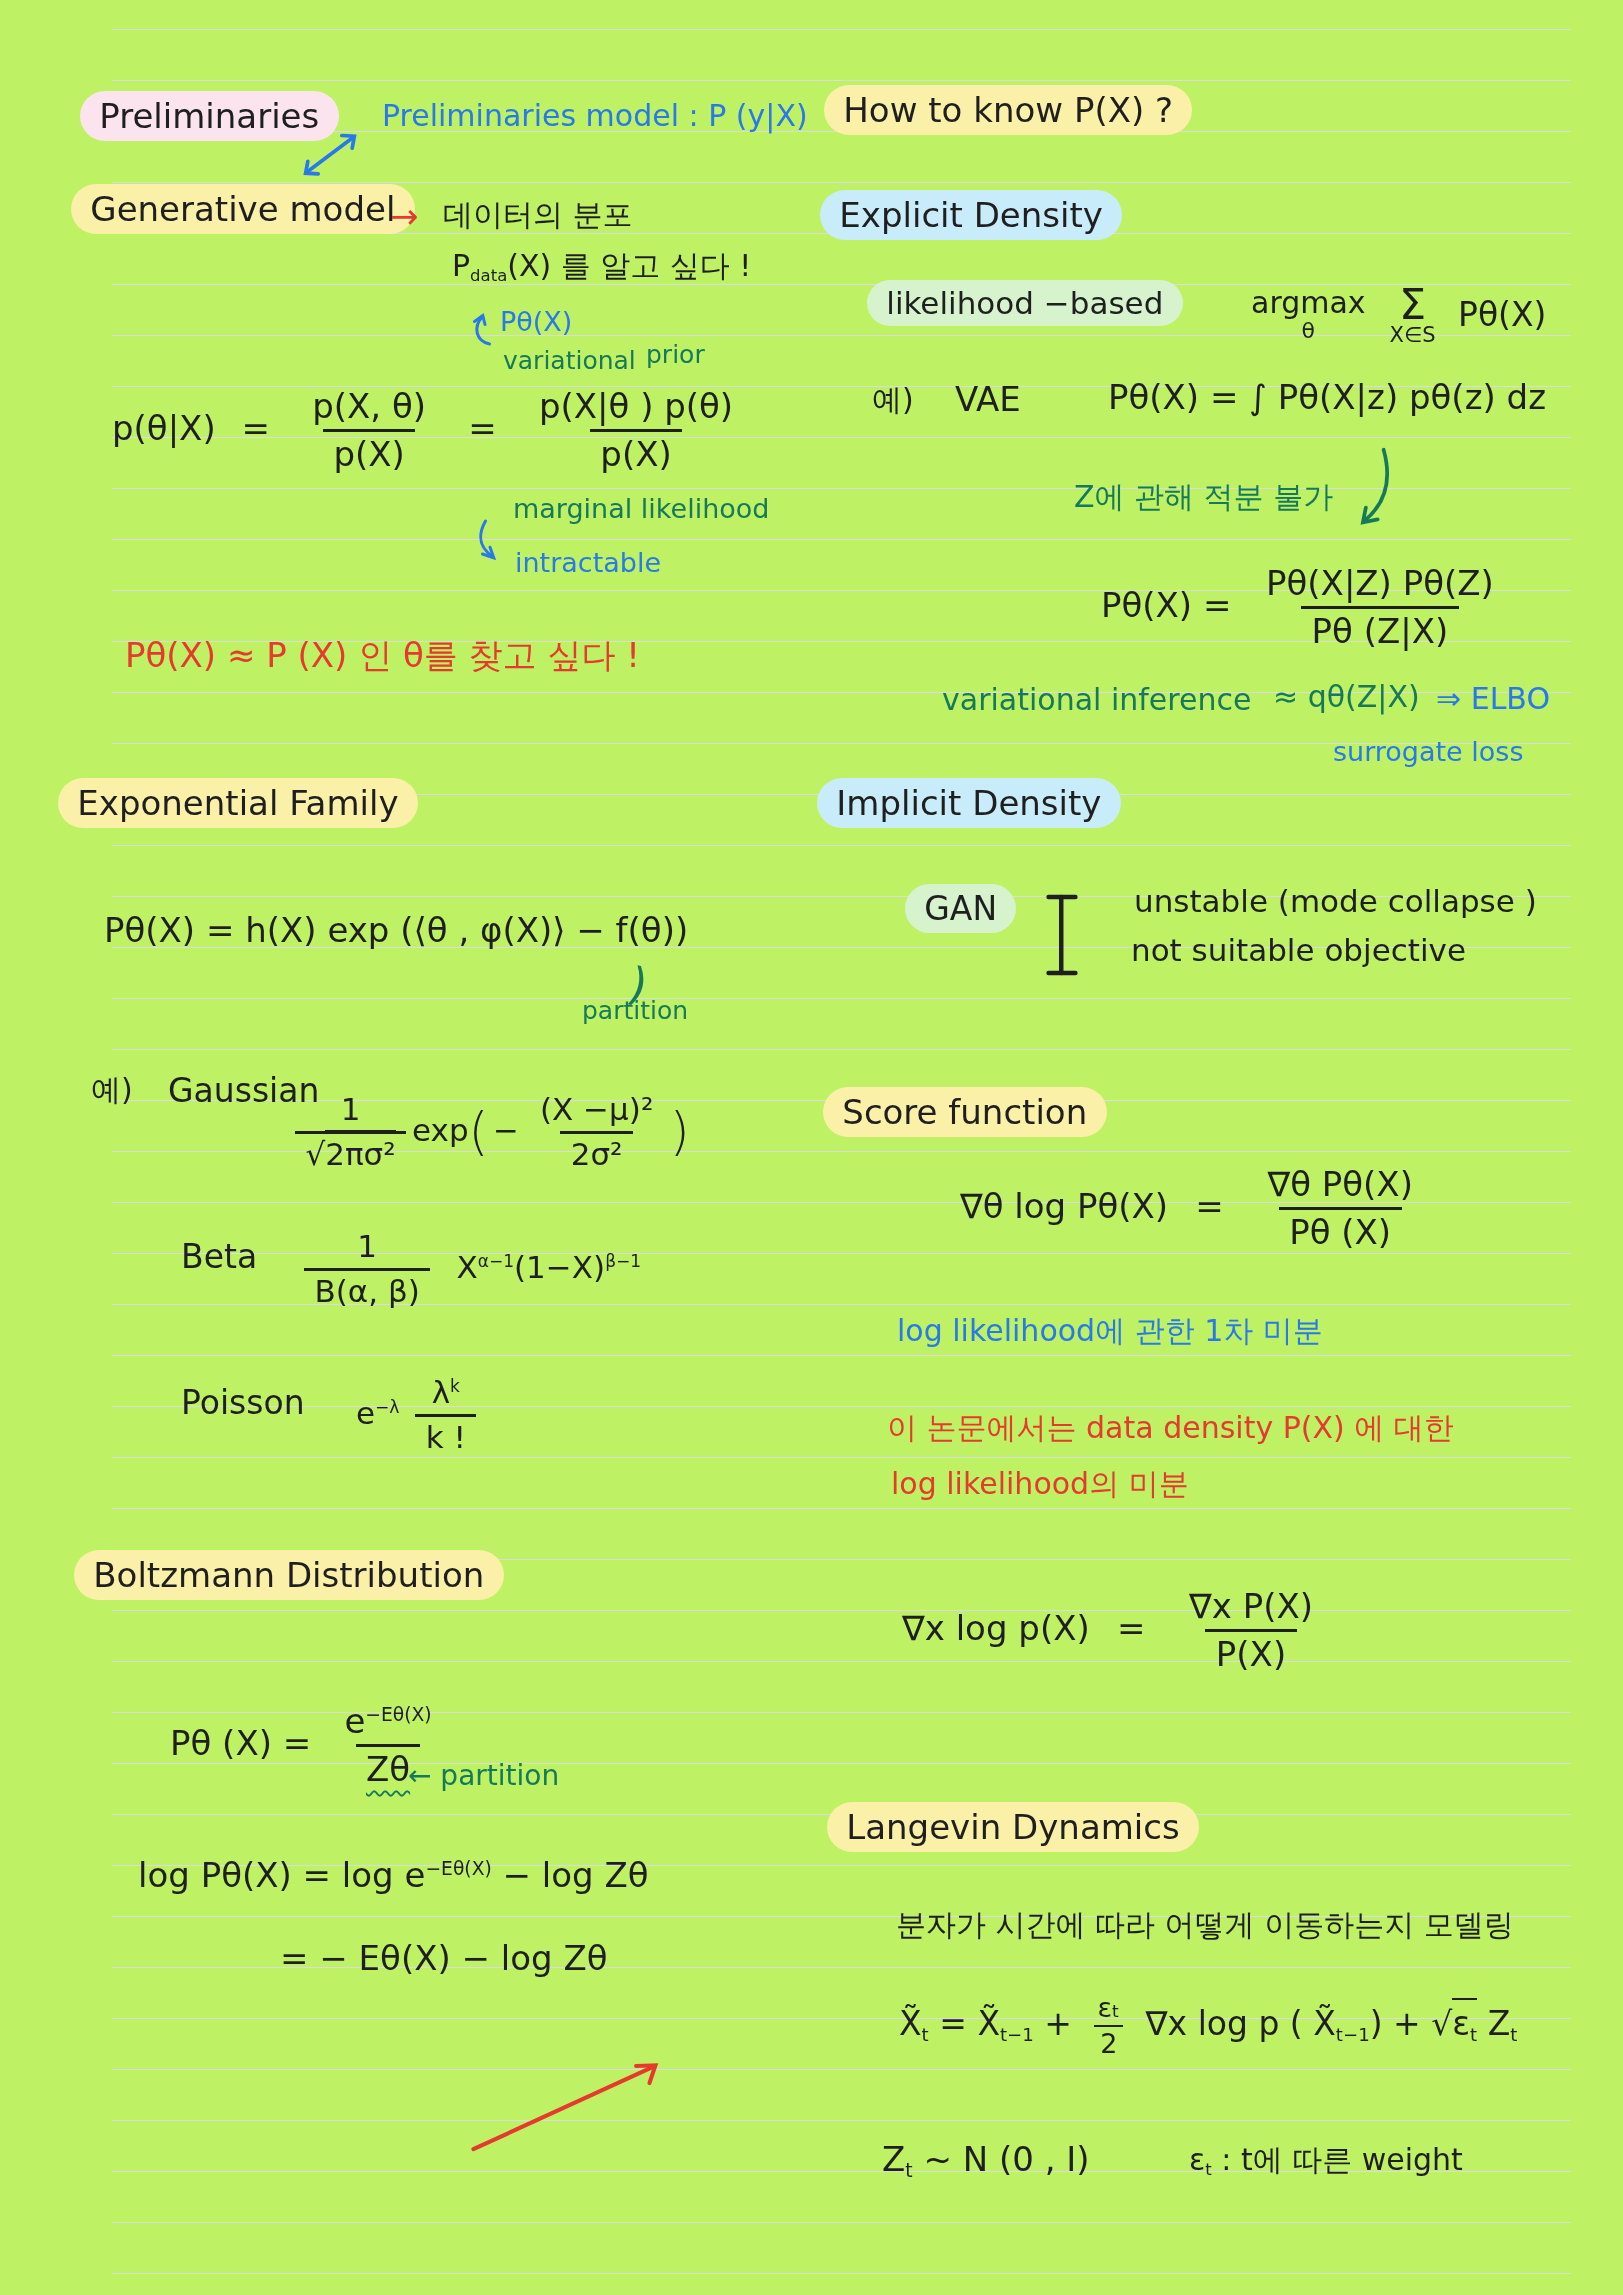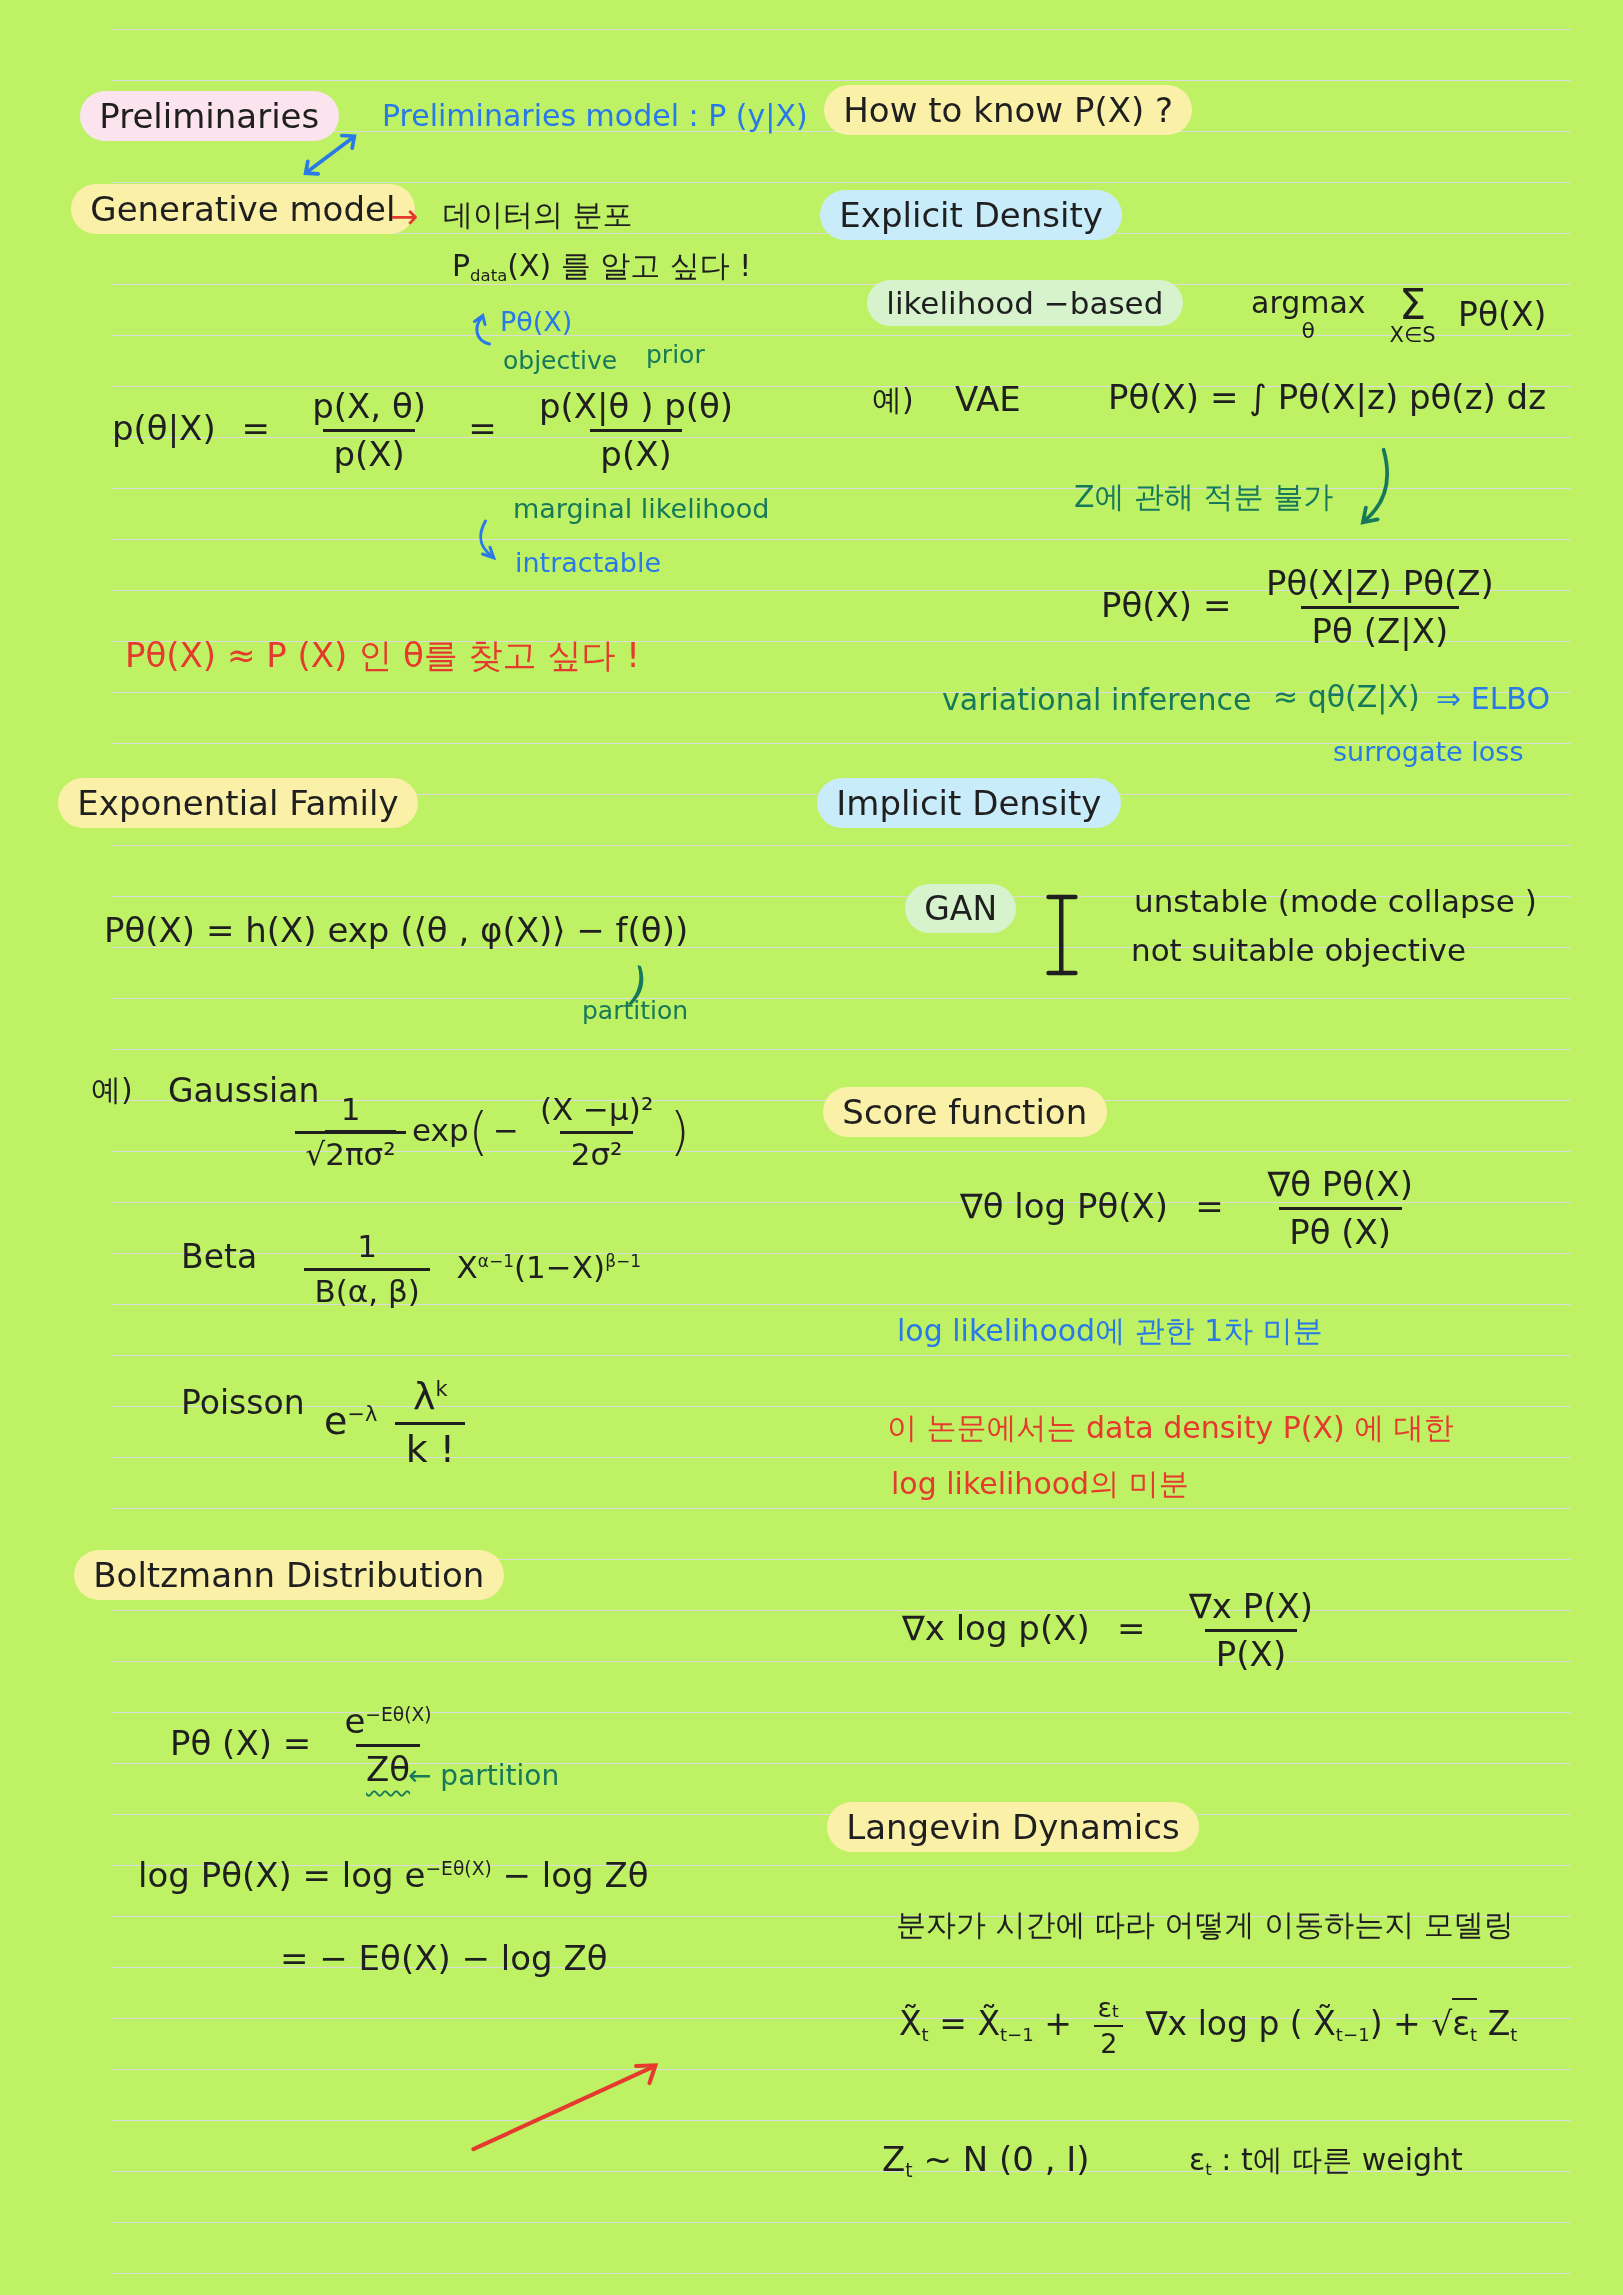--- a/index.html
+++ b/index.html
@@ -58,21 +58,21 @@
   </div>
 
   <svg class="line" style="left:467px;top:311px;" width="30" height="36" viewBox="0 0 40 48">
     <g stroke="#2979e8" stroke-width="4" fill="none" stroke-linecap="round">
       <path d="M30,44 C12,40 8,22 20,8"></path>
       <polyline points="10,14 21,6 24,18"></polyline>
     </g>
   </svg>
   <div class="line blue" style="left:500px;top:305px;font-size:27px;">Pθ(X)</div>
 
-  <div class="line green" style="left:503px;top:345px;font-size:25px;">objective</div>
+  <div class="line green" style="left:503px;top:345px;font-size:25px;">variational</div>
   <div class="line green" style="left:646px;top:339px;font-size:25px;">prior</div>
 
   <div class="line" style="left:112px;top:387px;font-size:34px;">
     <span>p(θ|X)</span>
     <span style="margin:0 15px;">=</span>
     <span class="frac">
       <span class="num">p(X, θ)</span>
       <span class="den">p(X)</span>
     </span>
     <span style="margin:0 15px;">=</span>
@@ -117,21 +117,21 @@
   <div class="line" style="left:181px;top:1236px;font-size:33px;">Beta</div>
   <div class="line" style="left:298px;top:1229px;font-size:31px;">
     <span class="frac">
       <span class="num">1</span>
       <span class="den">B(α, β)</span>
     </span>
     <span style="margin-left:10.4px;">X</span><span class="sp">α−1</span><span>(1−X)</span><span class="sp">β−1</span>
   </div>
 
   <div class="line" style="left:181px;top:1382px;font-size:33px;">Poisson</div>
-  <div class="line" style="left:324px;top:1375px;font-size:38px;">
+  <div class="line" style="left:356px;top:1375px;font-size:31px;">
     <span>e</span><span class="sp">−λ</span>
     <span class="frac">
       <span class="num"><span>λ</span><span class="sp">k</span></span>
       <span class="den">k !</span>
     </span>
   </div>
 
   <div class="line" style="left:74px;top:1550px;font-size:34px;">
     <span class="pill hl-yellow"><span>Boltzmann  Distribution</span></span>
   </div>

